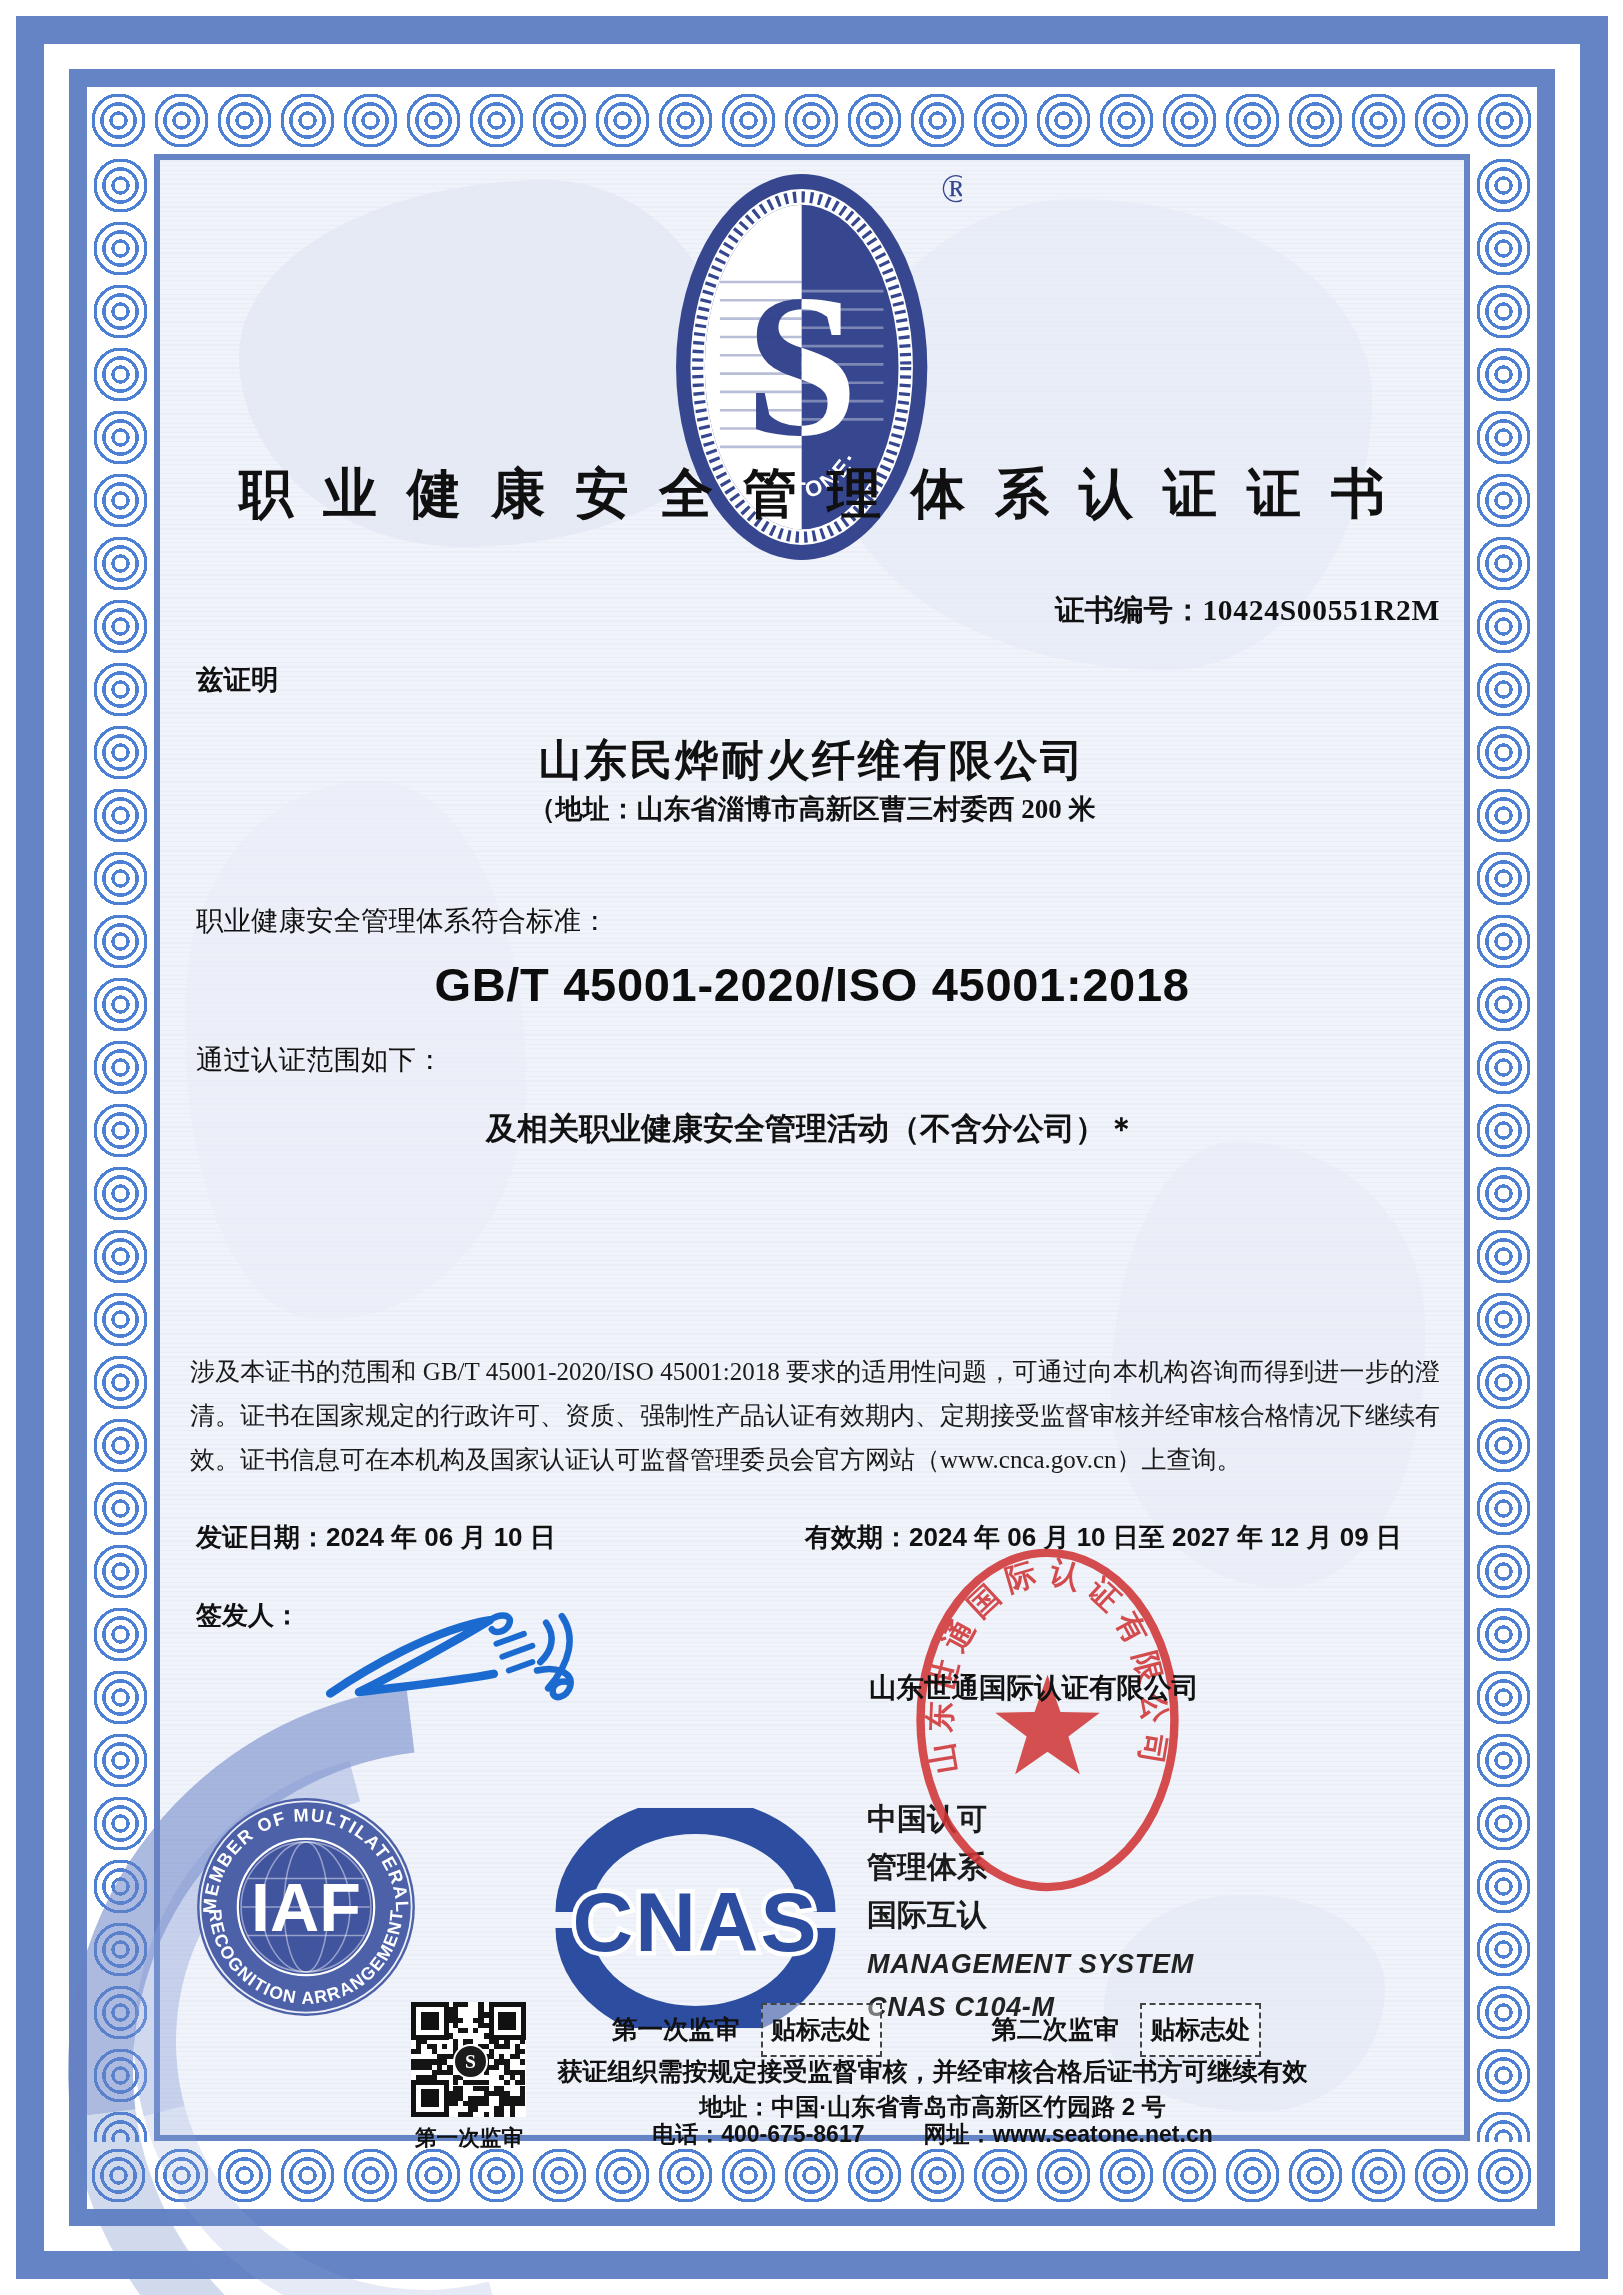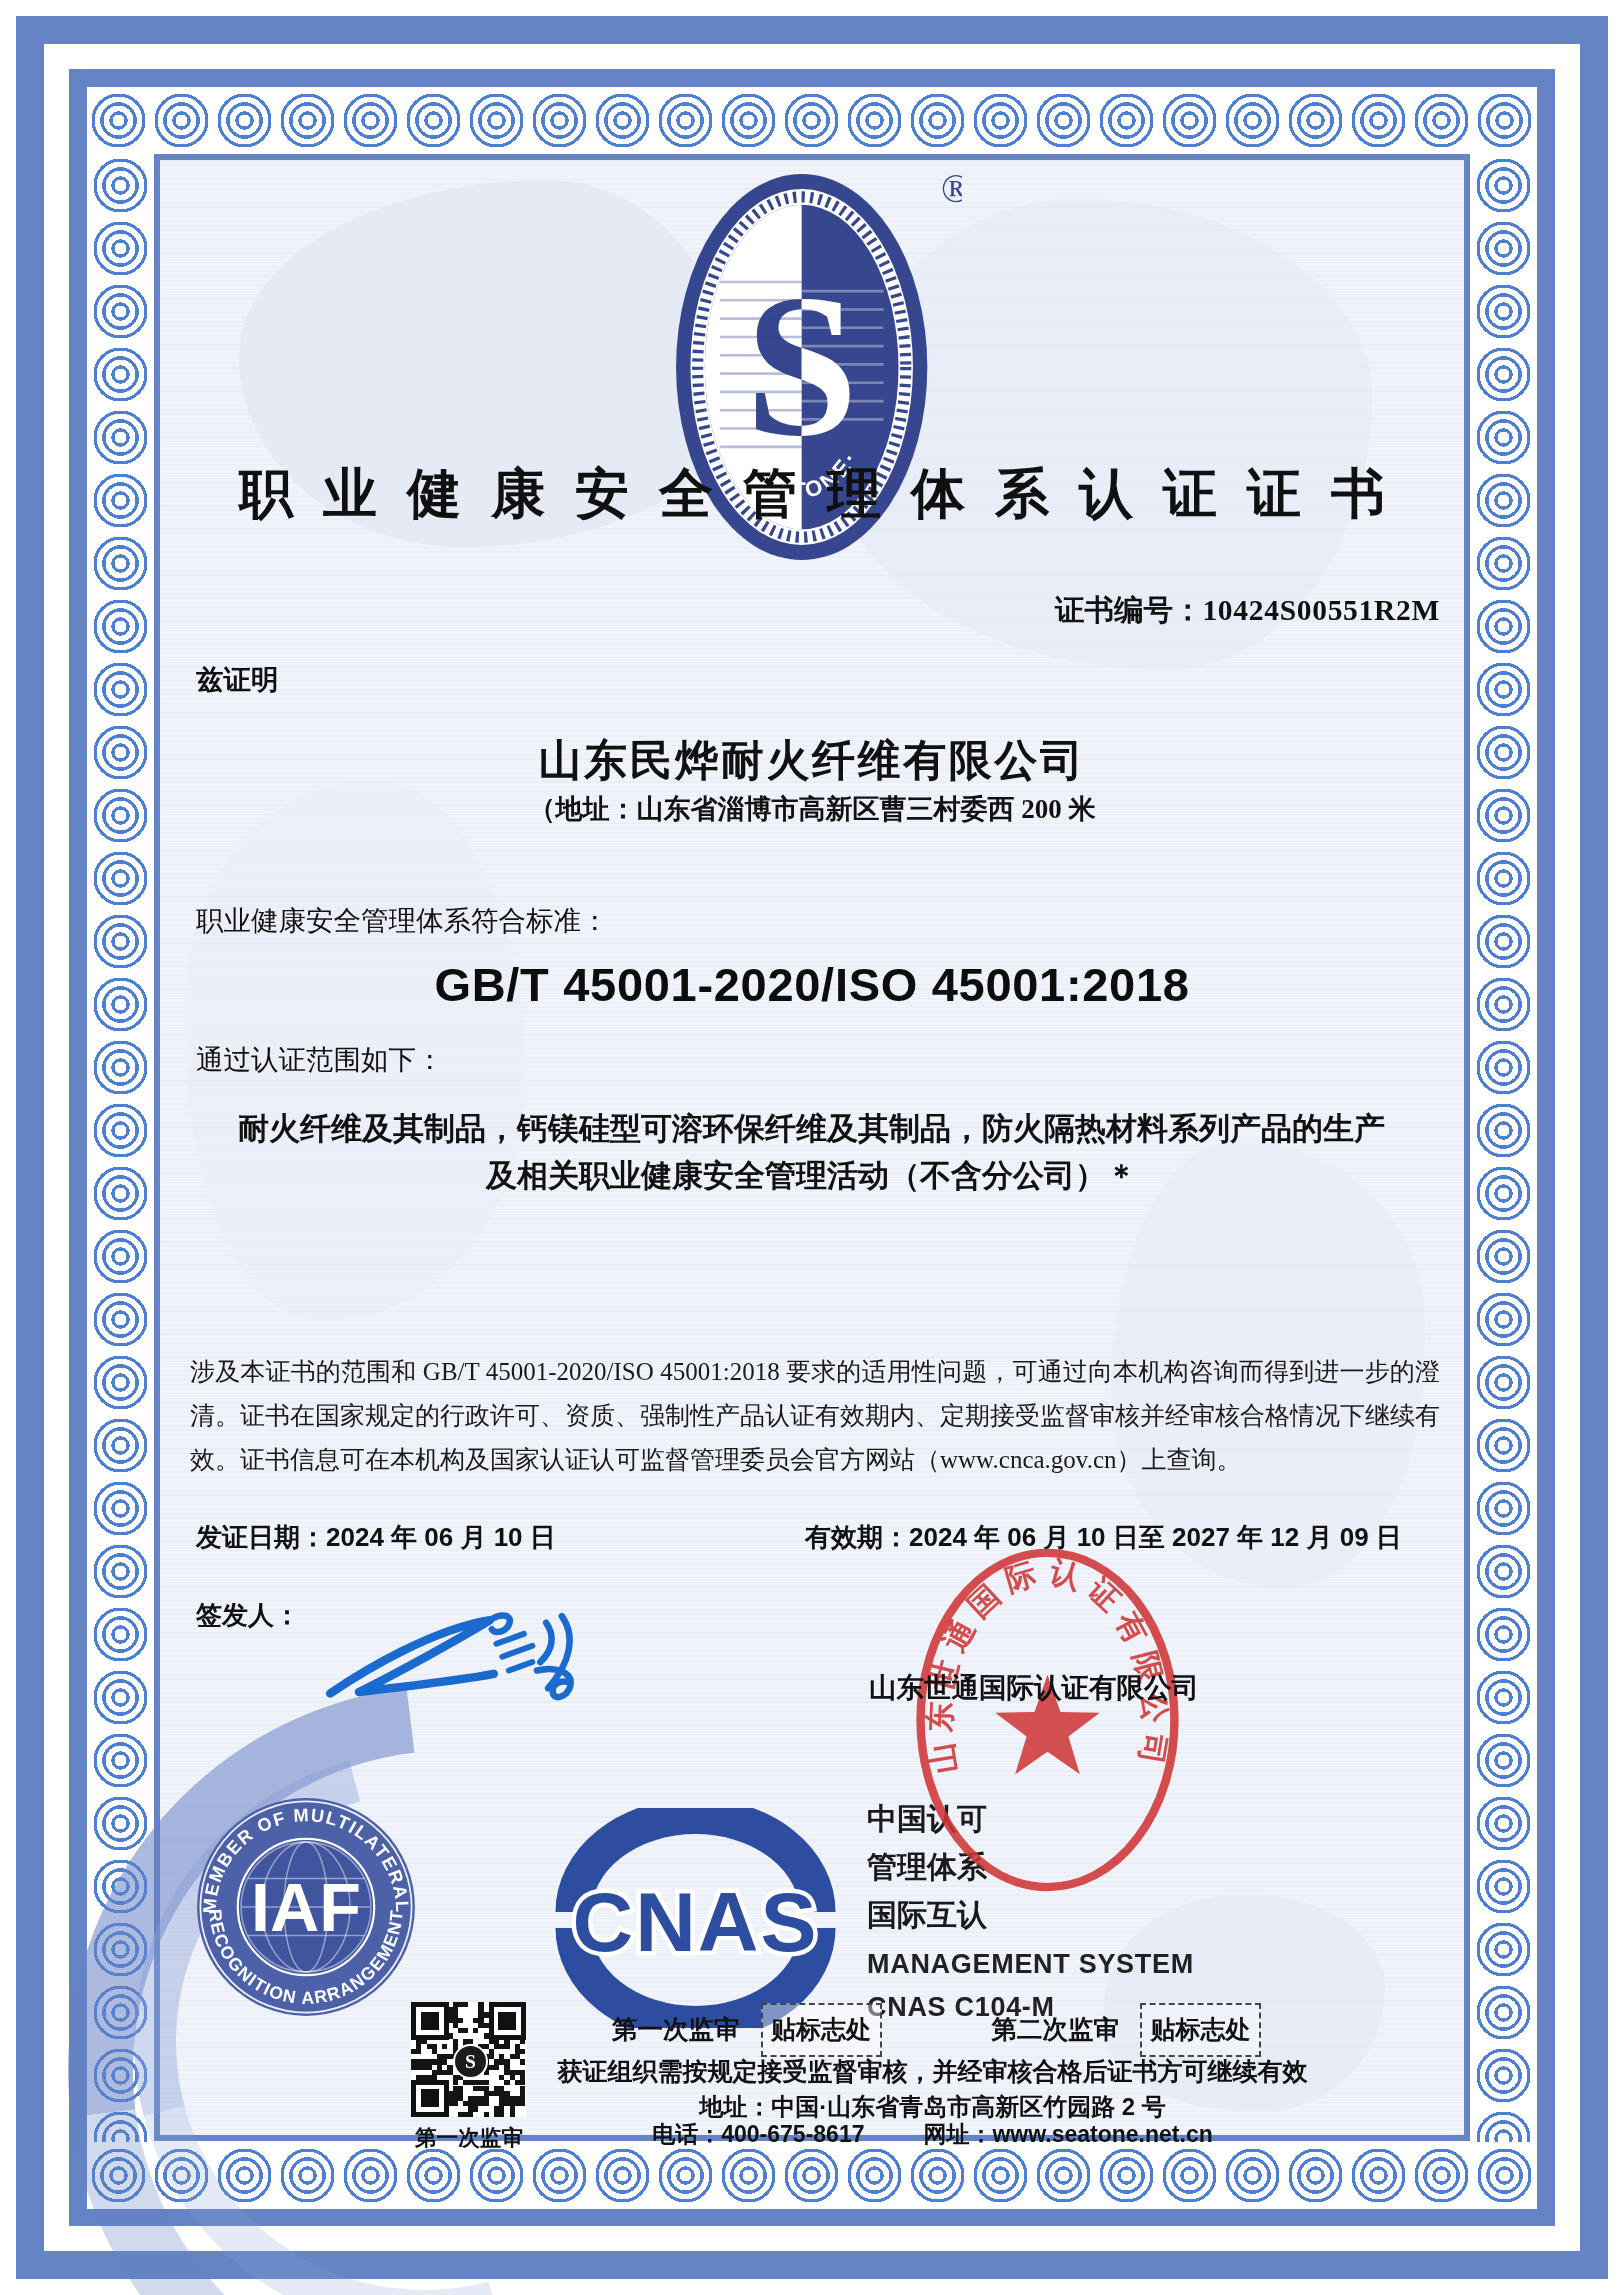--- a/index.html
+++ b/index.html
@@ -54,21 +54,21 @@
   .issue-date{top:1520px;left:196px;font-size:26px;font-weight:600;}
   .validity{top:1520px;left:805px;font-size:26px;font-weight:600;}
   .signer{top:1598px;left:196px;font-size:26px;font-weight:600;}
   .sig-wrap{top:1607px;left:321px;width:288px;height:131px;}
   .issuer-name{top:1670px;left:772px;width:524px;text-align:center;font-size:27.5px;font-weight:600;color:#111;z-index:4;}
   .stamp-wrap{top:1538px;left:905px;width:285px;height:364px;z-index:3;opacity:.95;}
   .iaf-wrap{top:1797px;left:196px;width:220px;height:220px;z-index:2;}
   .cnas-wrap{top:1808px;left:545px;width:301px;height:220px;z-index:2;}
   .acc-text{top:1795px;left:867px;width:615px;z-index:2;}
   .acc-cn{font-size:30px;font-weight:600;line-height:48px;color:#1a1a1a;}
-  .acc-en{font-size:27px;font-weight:700;color:#222;line-height:37px;margin-top:6.5px;letter-spacing:0.7px;}
+  .acc-en{font-size:27px;font-weight:700;color:#222;line-height:37px;margin-top:6.5px;letter-spacing:0.7px;font-style:italic;}
   .qr{top:2002px;left:411px;width:115px;height:115px;display:flex;flex-wrap:wrap;background:#fff;z-index:2;}
   .qr i{display:block;}
   .qr-finder{position:absolute;width:27.5px;height:27.5px;border:5.2px solid #111;background:#fff;}
   .qr-finder::after{content:"";position:absolute;inset:4.6px;background:#111;}
   .qr-f-tl{top:0;left:0;} .qr-f-tr{top:0;right:0;} .qr-f-bl{bottom:0;left:0;}
   .qr-center{position:absolute;top:42px;left:42px;width:31px;height:31px;border-radius:50%;background:#1c1c1c;color:#fff;
      display:flex;align-items:center;justify-content:center;font-size:19.6px;font-weight:700;font-family:"Liberation Serif",serif;border:2px solid #fff;}
   .qr-caption{top:2123px;left:385px;width:168px;text-align:center;font-size:21.6px;font-weight:600;z-index:2;}
   .audit-row{top:2002px;left:612px;height:55px;display:flex;align-items:center;z-index:2;}
   .audit-label{font-size:25.5px;font-weight:600;}
@@ -166,21 +166,20 @@
 
   <div class="abs hereby">兹证明</div>
   <div class="abs company serif">山东民烨耐火纤维有限公司</div>
   <div class="abs addr1 serif">（地址：山东省淄博市高新区曹三村委西 200 米</div>
 
   <div class="abs std-intro">职业健康安全管理体系符合标准：</div>
   <div class="abs standard">GB/T 45001-2020/ISO 45001:2018</div>
   <div class="abs scope-intro">通过认证范围如下：</div>
 
   <div class="abs scope serif">
-    <div>耐火纤维及其制品，钙镁硅型可溶环保纤维及其制品，防火隔热材料系列产品的生产</div>
     <div>及相关职业健康安全管理活动（不含分公司）＊</div>
   </div>
 
   <div class="abs legal serif">涉及本证书的范围和 GB/T 45001-2020/ISO 45001:2018 要求的适用性问题，可通过向本机构咨询而得到进一步的澄清。证书在国家规定的行政许可、资质、强制性产品认证有效期内、定期接受监督审核并经审核合格情况下继续有效。证书信息可在本机构及国家认证认可监督管理委员会官方网站（www.cnca.gov.cn）上查询。</div>
 
   <div class="abs issue-date">
     <span>发证日期：</span><span>2024 年 06 月 10 日</span>
   </div>
   <div class="abs validity">
     <span>有效期：</span><span>2024 年 06 月 10 日至 2027 年 12 月 09 日</span>

